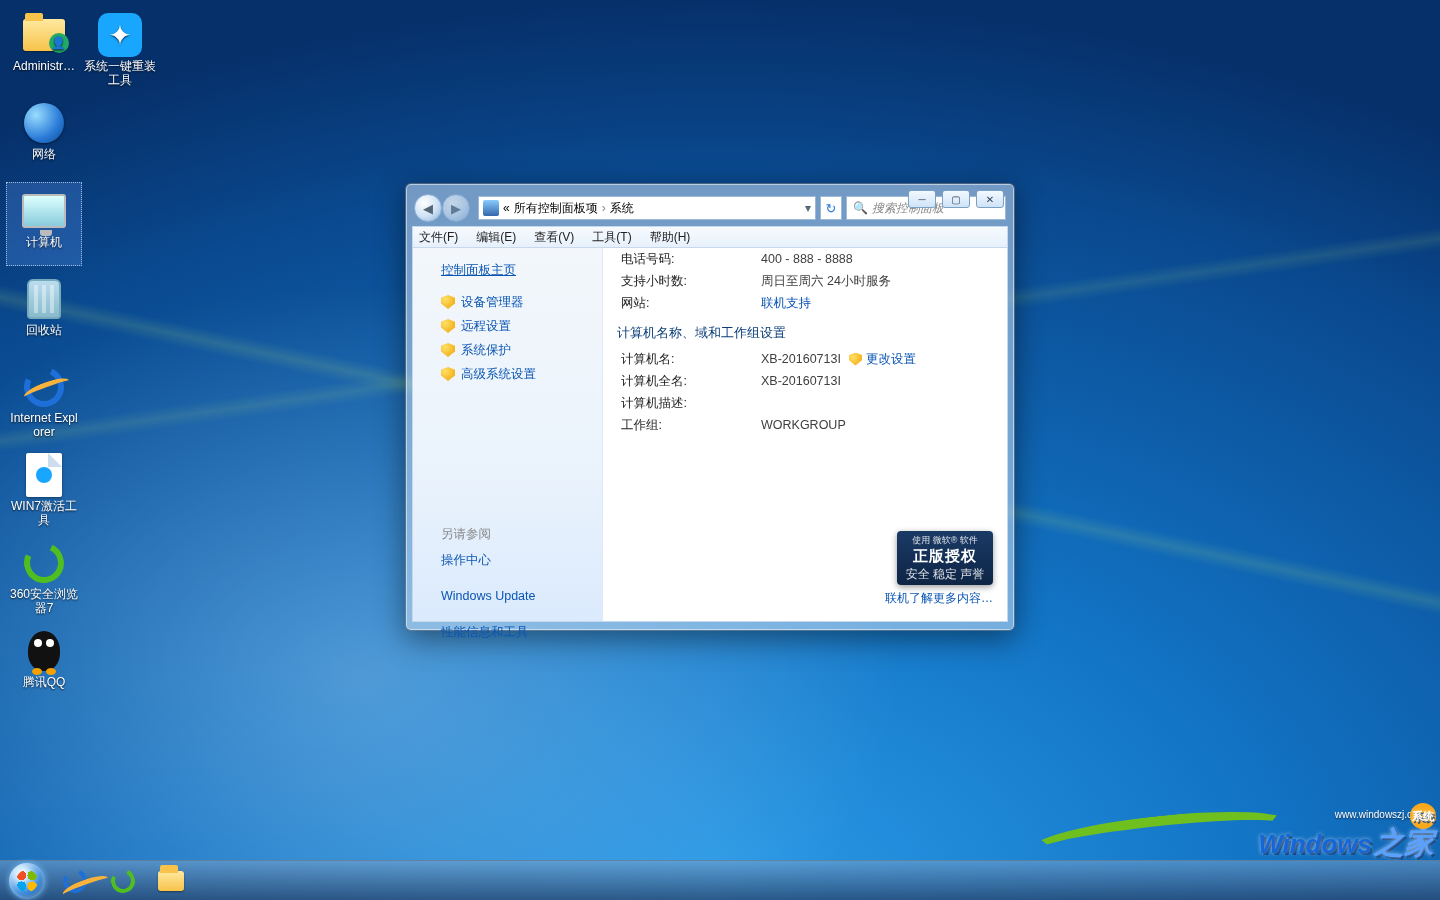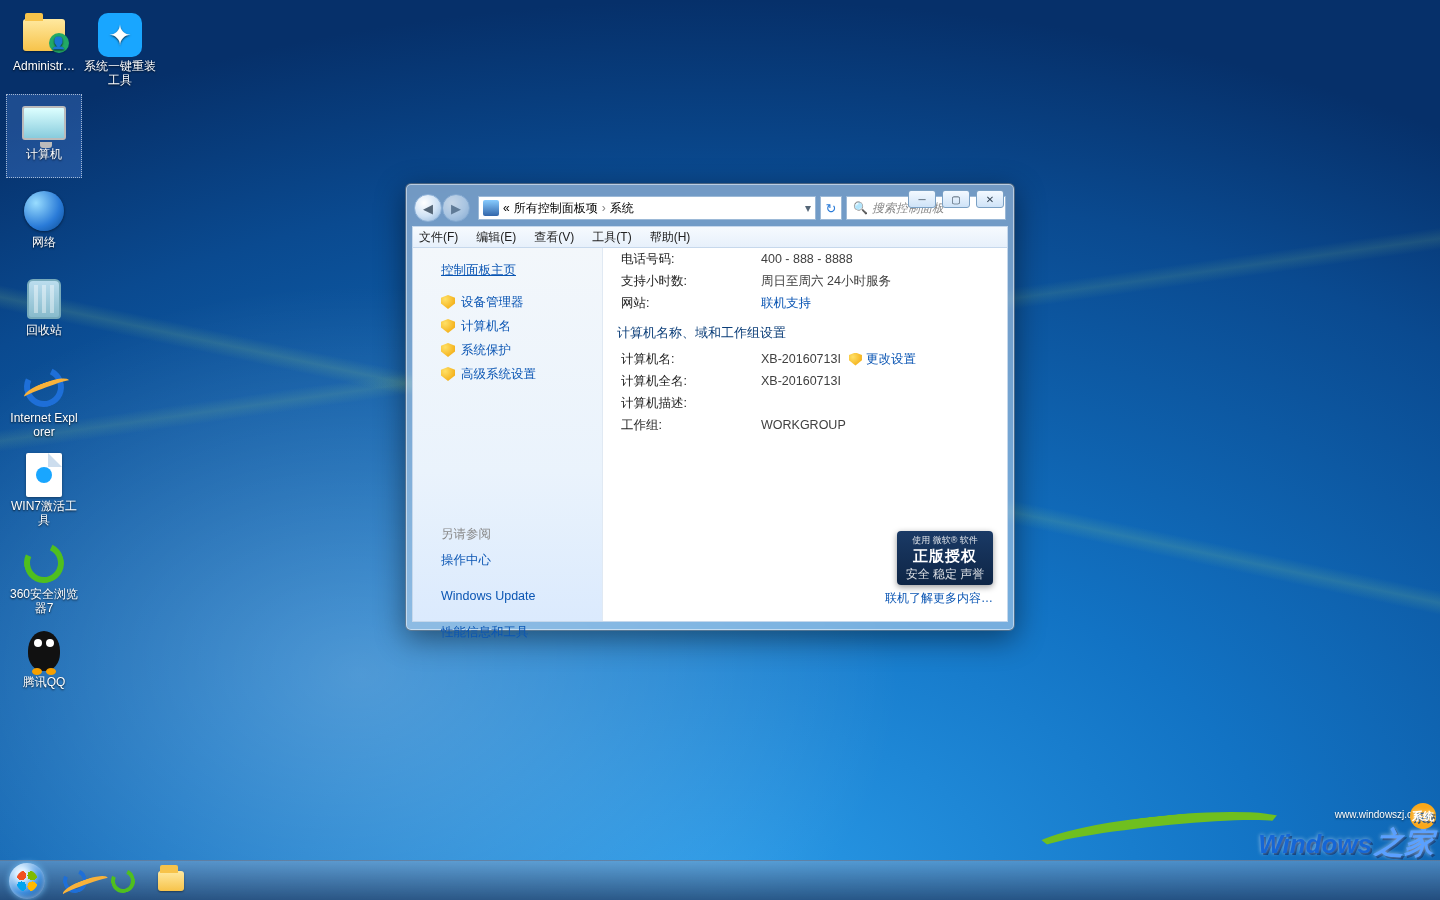--- a/index.html
+++ b/index.html
@@ -121,31 +121,31 @@
 
 <div class="desktop-icons">
   <div class="di">
     <div class="glyph">
         <div class="folder">
           <div class="badge">👤</div>
         </div>
       </div>
     <div class="label">Administr…</div>
   </div>
+  <div class="di">
+    <div class="glyph">
+        <div class="globe"></div>
+      </div>
+    <div class="label">网络</div>
+  </div>
   <div class="di selected">
     <div class="glyph">
         <div class="monitor"></div>
       </div>
     <div class="label">计算机</div>
-  </div>
-  <div class="di">
-    <div class="glyph">
-        <div class="globe"></div>
-      </div>
-    <div class="label">网络</div>
   </div>
   <div class="di">
     <div class="glyph">
         <div class="bin"></div>
       </div>
     <div class="label">回收站</div>
   </div>
   <div class="di">
     <div class="glyph">
         <div class="ie"></div>
@@ -220,21 +220,21 @@
 
   <div class="body">
     <div class="sidebar">
       <a class="home">控制面板主页</a>
       <a>
           <span class="shield"></span>
           <span>设备管理器</span>
         </a>
       <a>
           <span class="shield"></span>
-          <span>计算机名</span>
+          <span>远程设置</span>
         </a>
       <a>
           <span class="shield"></span>
           <span>系统保护</span>
         </a>
       <a>
           <span class="shield"></span>
           <span>高级系统设置</span>
         </a>
 

